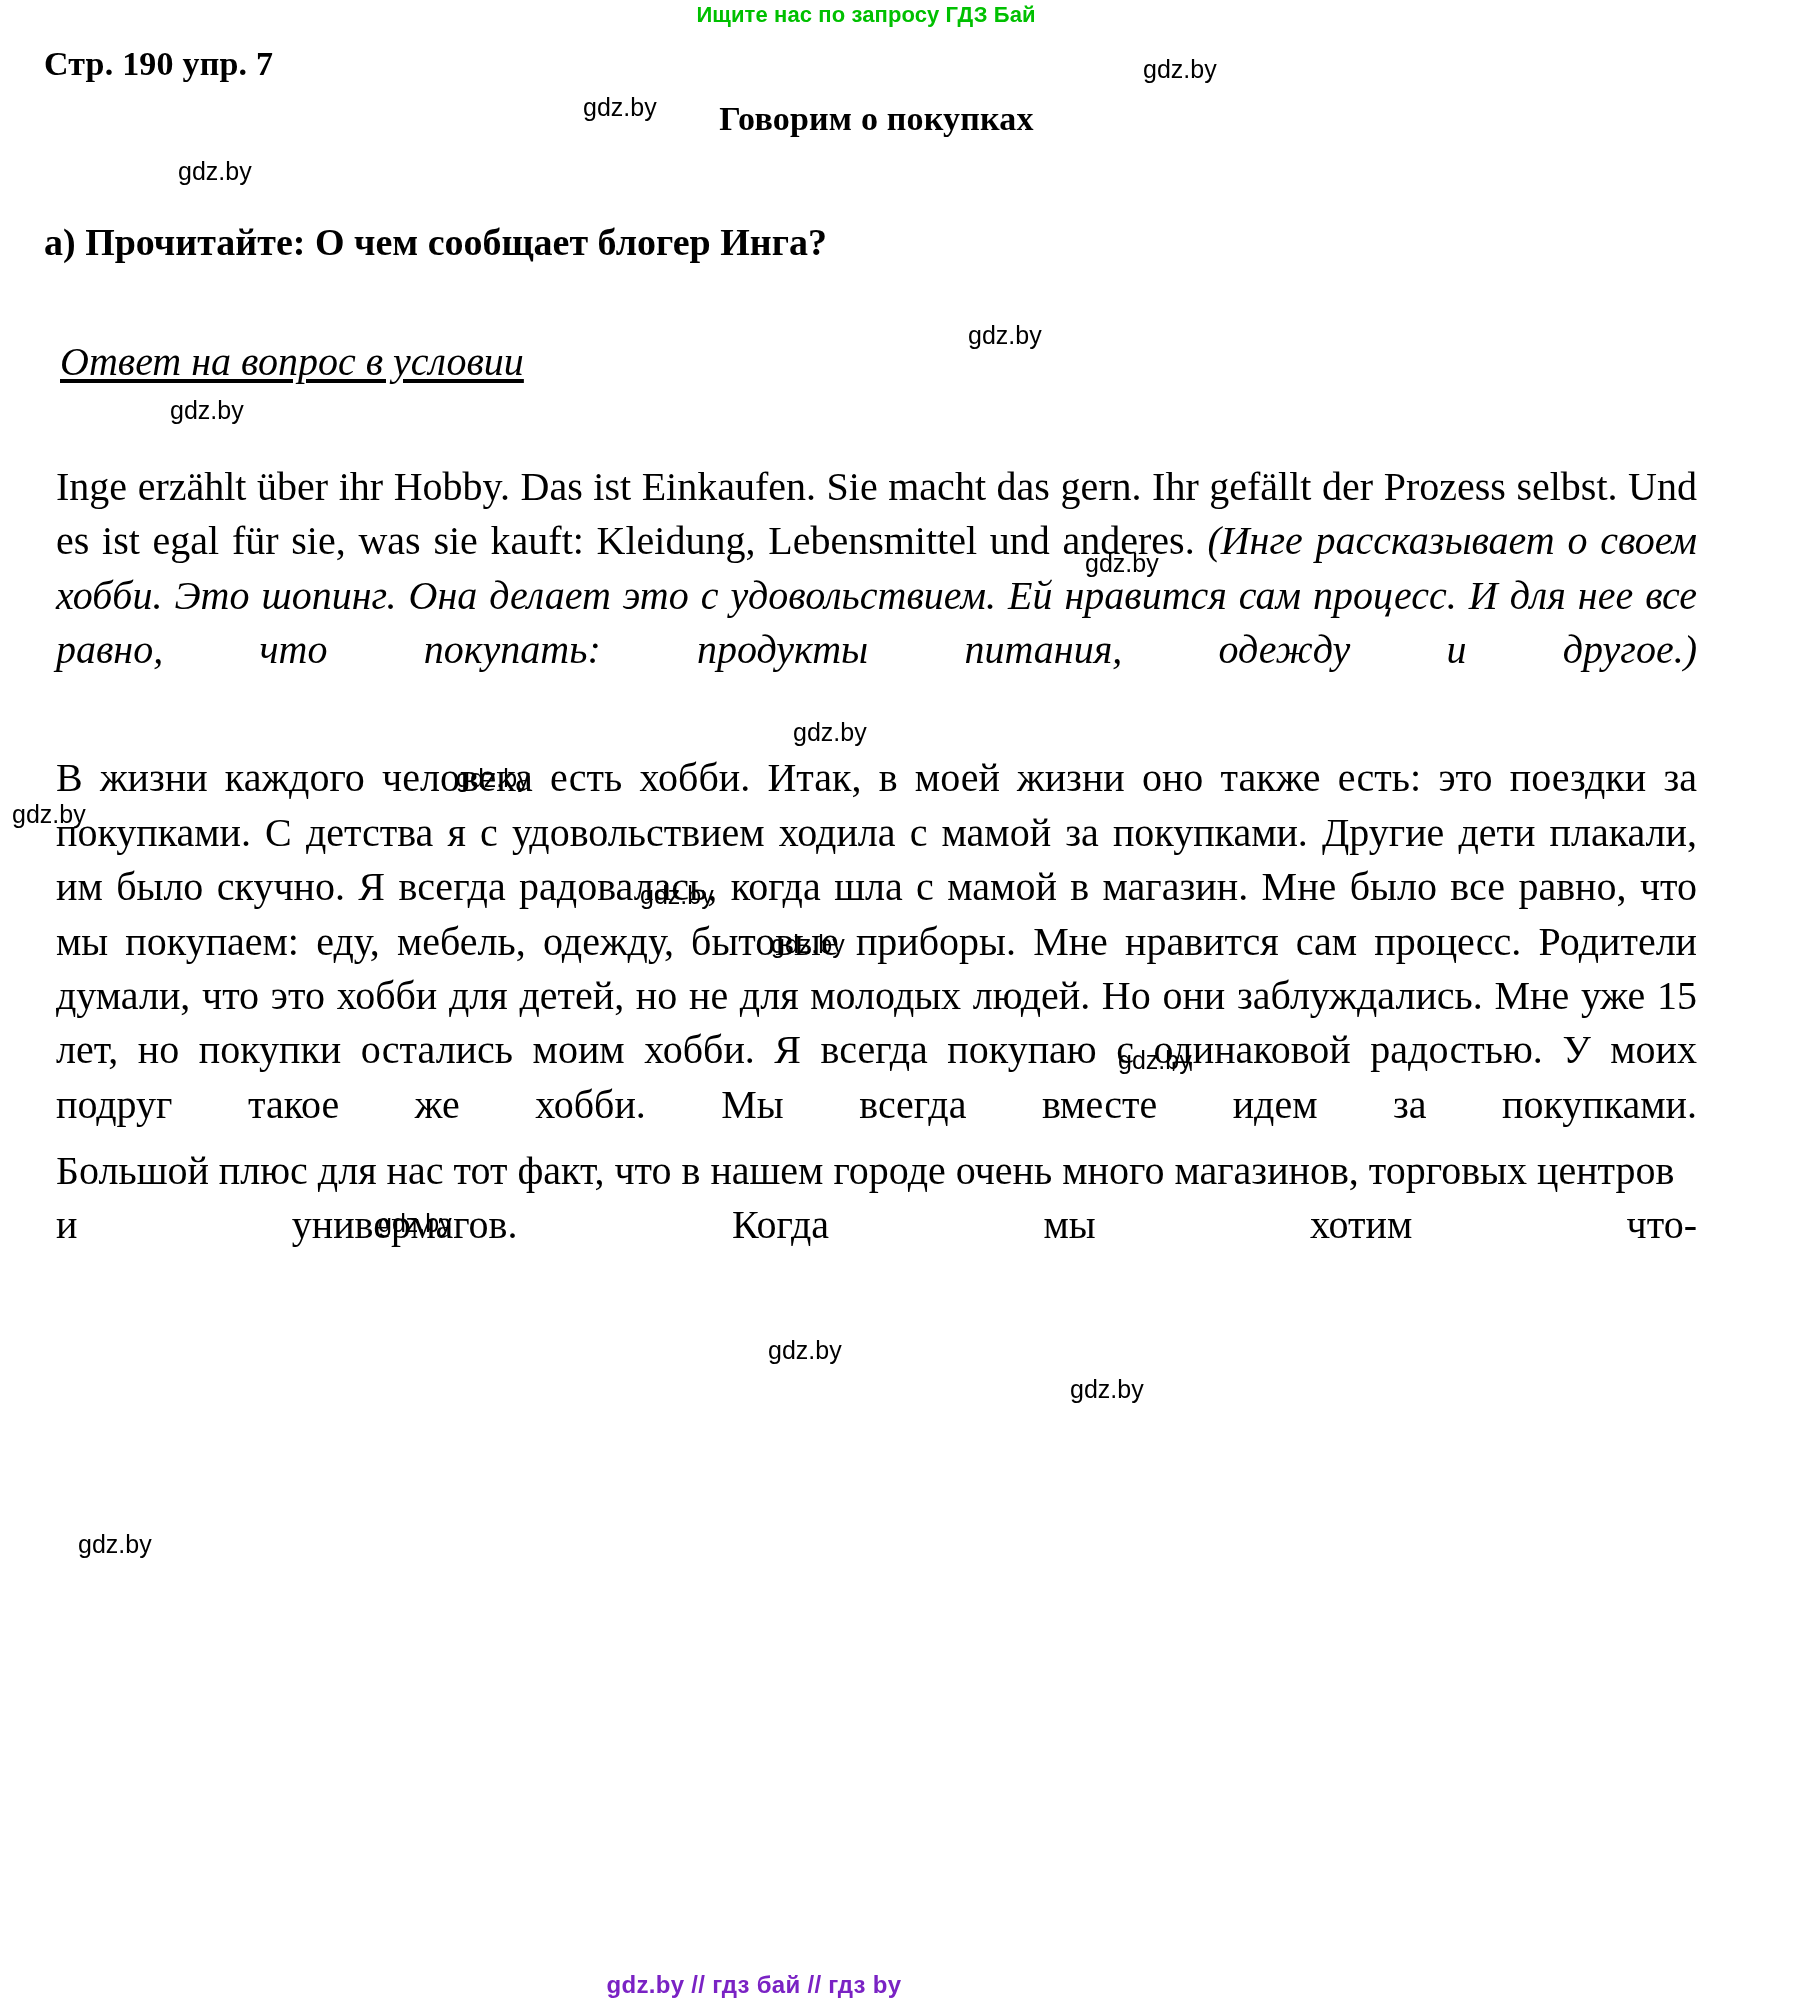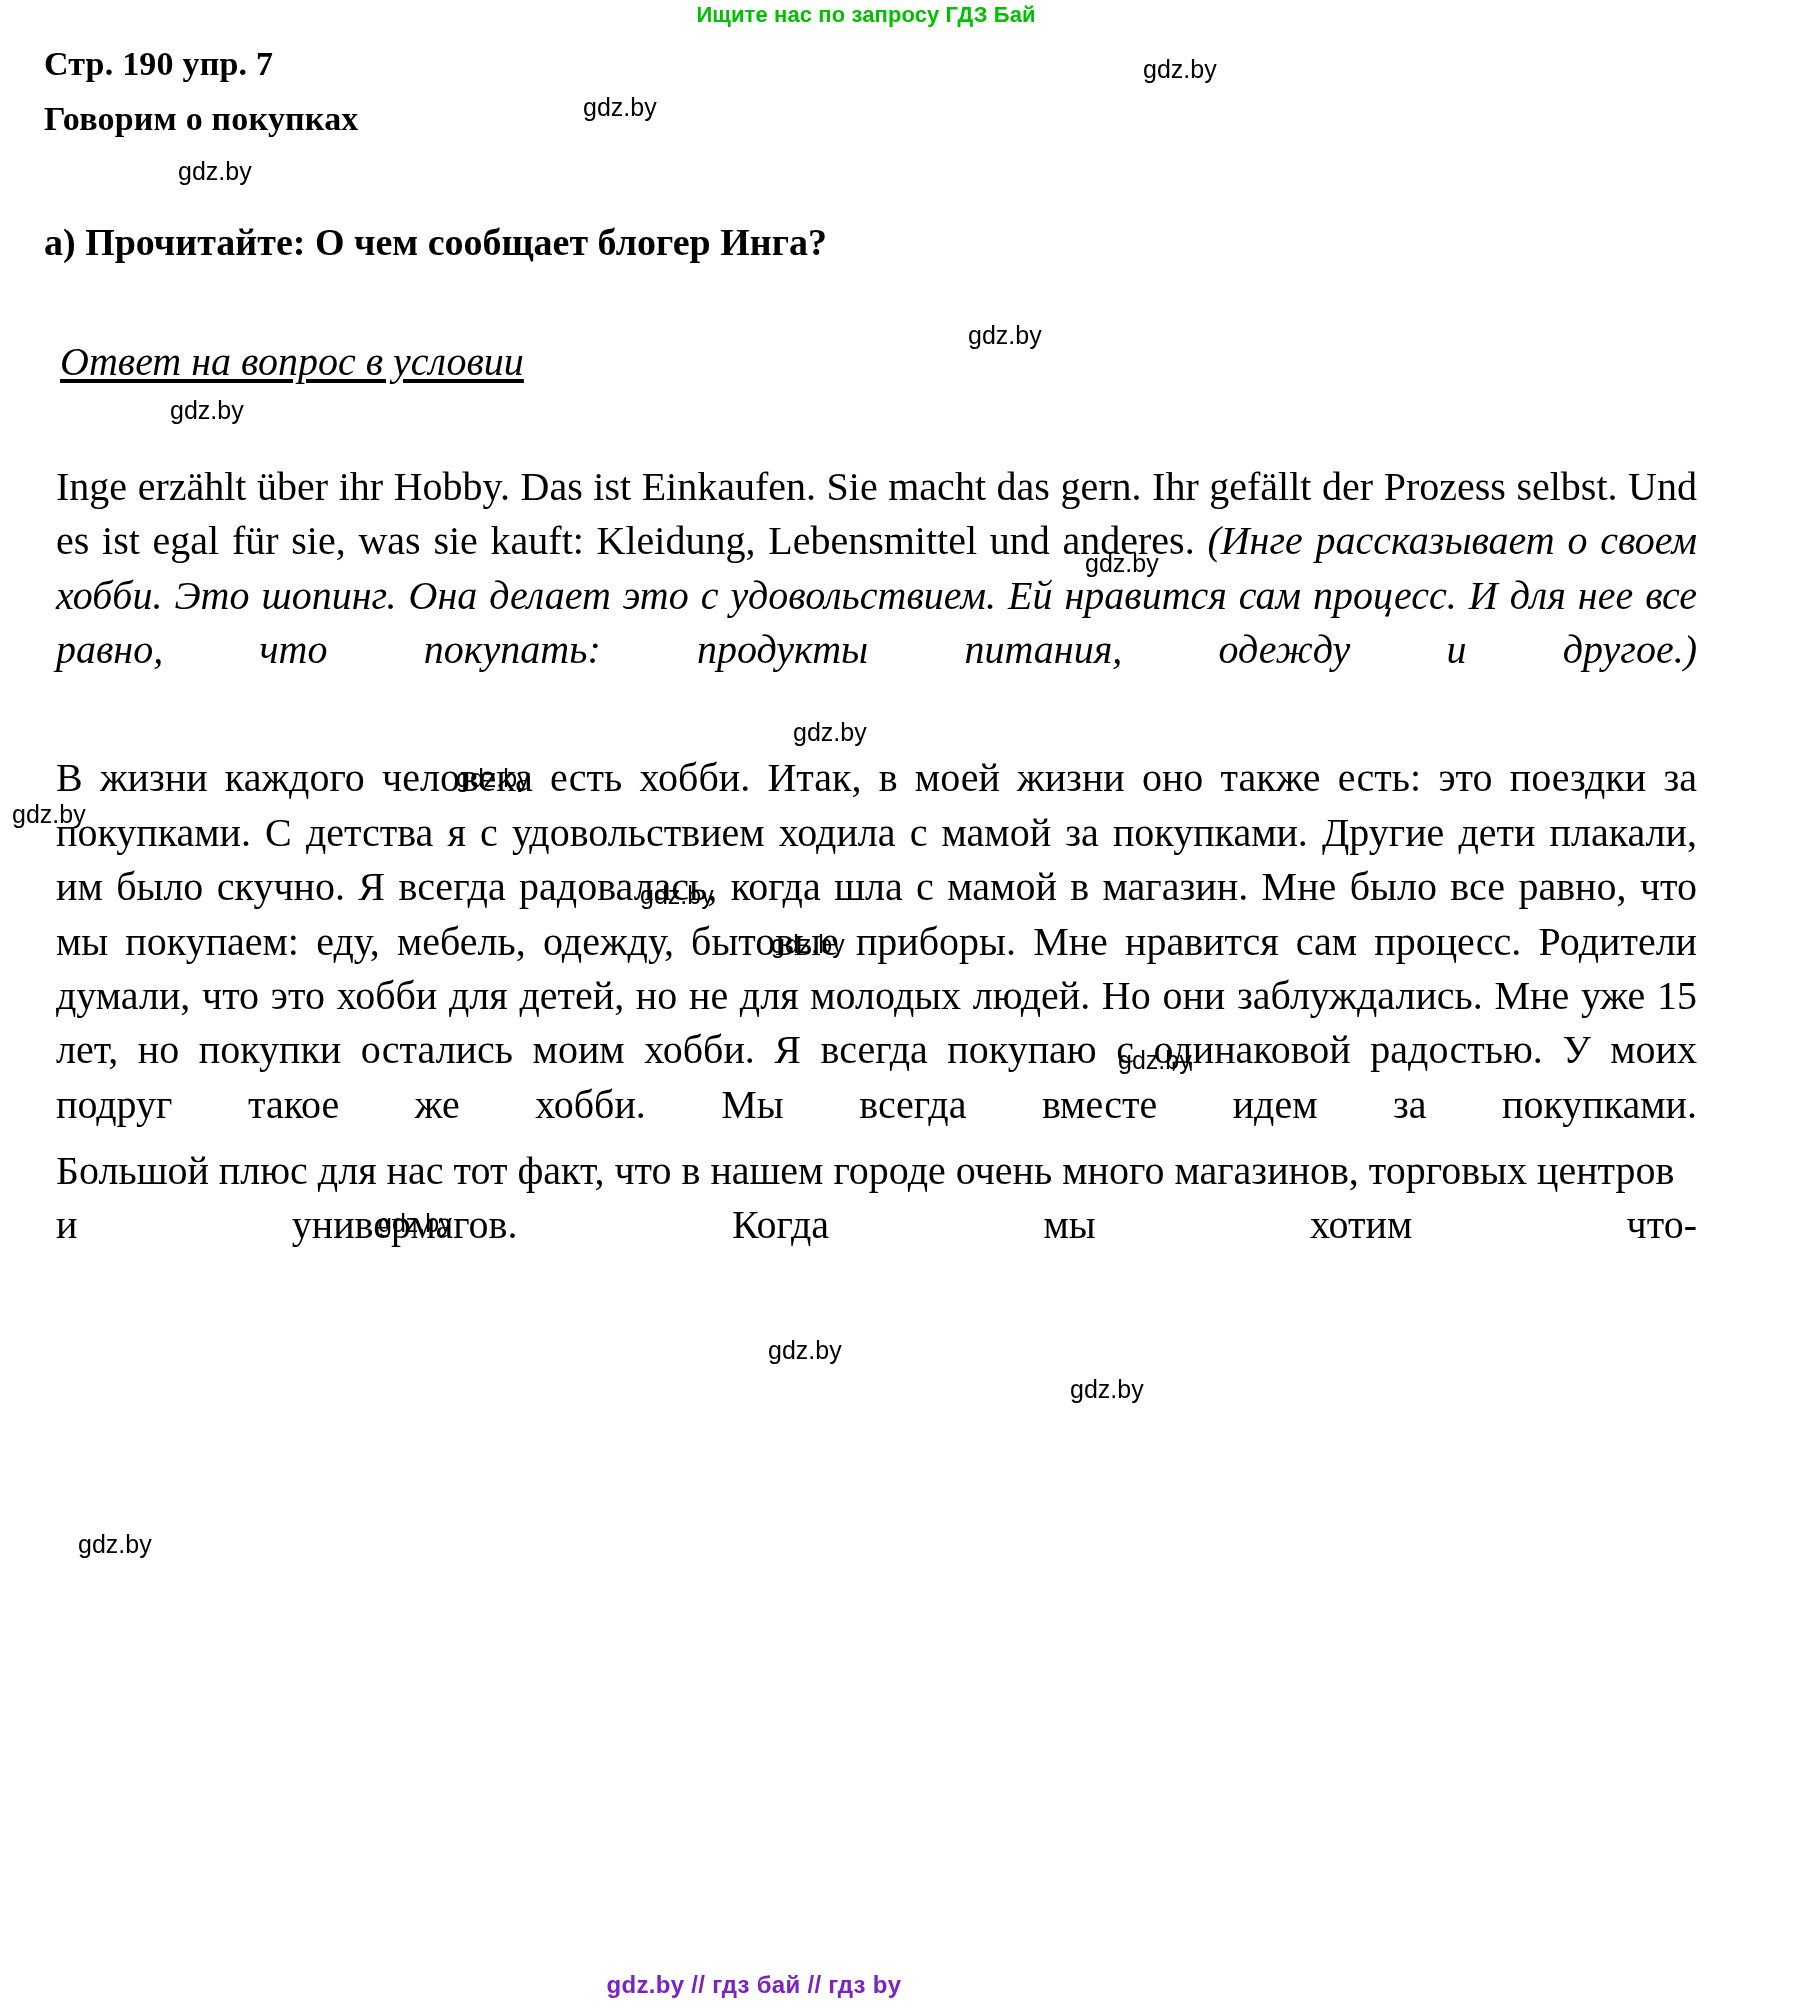--- a/index.html
+++ b/index.html
@@ -51,20 +51,21 @@
 
   h1.title-line {
     margin: 0;
     font-size: 34px;
     font-weight: 700;
     line-height: 1.15;
     letter-spacing: 0.2px;
   }
   h1.title-line.second {
     margin-top: 16px;
+    text-align: center;
   }
 
   .task-prompt {
     margin: 0;
     padding-top: 82px;
     font-size: 38px;
     font-weight: 700;
     line-height: 1.2;
   }
   .task-prompt .marker {

